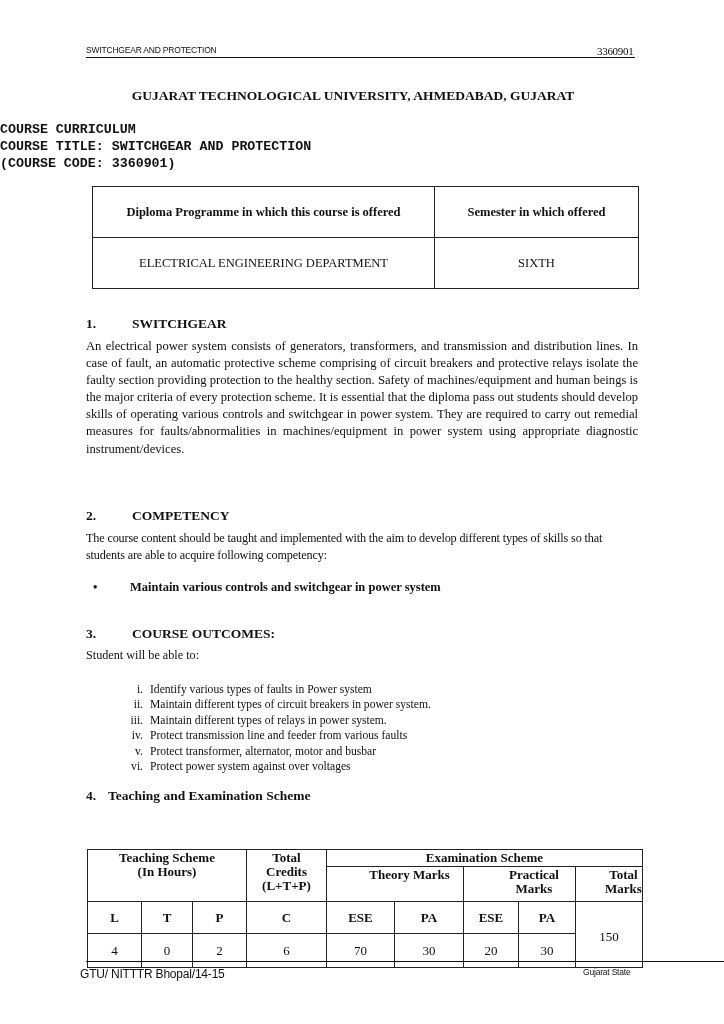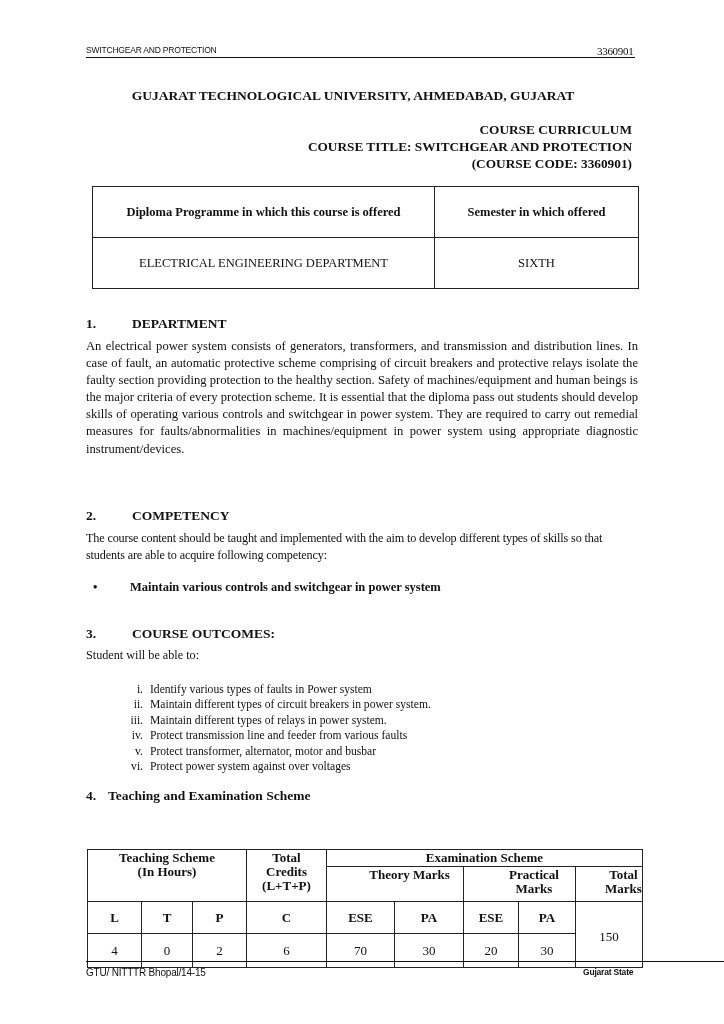--- a/index.html
+++ b/index.html
@@ -3,21 +3,21 @@
 <meta charset="utf-8">
 <style>
   html, body { margin: 0; padding: 0; background: #ffffff; }
   body { width: 724px; height: 1024px; position: relative; overflow: hidden;
          font-family: "Liberation Serif", "DejaVu Serif", serif; color: #111; }
   .abs { position: absolute; }
   .hdr-left { left: 86px; top: 45px; font-family: "Liberation Sans", sans-serif; font-size: 8.5px; letter-spacing: -0.2px; }
   .hdr-right { left: 597px; top: 45px; font-size: 11px; letter-spacing: -0.3px; }
   .hdr-rule { left: 86px; top: 57px; width: 549px; height: 0; border-top: 1.4px solid #111; }
   .univ { left: 0; width: 706px; top: 88px; text-align: center; font-weight: bold; font-size: 13.5px; }
-  .cc { left: 0; width: 632px; text-align: right; font-weight: bold; font-size: 13.3px; line-height: 17px; }
+  .cc { left: 0; width: 632px; text-align: left; font-weight: bold; font-size: 13.3px; line-height: 17px; font-family: Liberation Mono, monospace; }
   table.prog { position: absolute; left: 92px; top: 186px; width: 547px; border-collapse: collapse; }
   table.prog td { border: 1.3px solid #222; text-align: center; font-size: 12.5px; height: 50px; padding: 0; }
   table.prog td.h { font-weight: bold; }
   .sec-h { font-weight: bold; font-size: 13.5px; }
   .sec-num { display: inline-block; width: 46px; }
   .para { left: 86px; width: 552px; font-size: 12.6px; line-height: 17.1px; text-align: justify; }
   .para2 { left: 86px; width: 552px; font-size: 12.2px; line-height: 16.5px; letter-spacing: -0.15px; }
   .bullet-row { left: 93px; top: 580px; font-size: 12.5px; font-weight: bold; }
   .bullet-row .dot { display: inline-block; width: 37px; }
   .outcomes { left: 86px; top: 682px; font-size: 11.6px; line-height: 15.4px; }
@@ -25,22 +25,22 @@
   .outcomes .num { width: 64px; text-align: right; padding-right: 7px; box-sizing: border-box; }
   table.exam { position: absolute; left: 87px; top: 805px; border-collapse: collapse; table-layout: fixed; margin-top: 44px; }
   table.exam td { border: 1.3px solid #222; text-align: center; padding: 0; font-size: 13px; }
   table.exam td.b { font-weight: bold; }
   table.exam tr.r1 td { height: 16px; }
   table.exam tr.r2 td { height: 33px; padding-left: 29px; }
   table.exam tr.r3 td { height: 31px; }
   table.exam tr.r4 td { height: 33px; }
   table.exam .hdr2 { line-height: 14px; vertical-align: top; padding-top: 1px; }
   .ftr-rule { left: 86px; top: 961px; width: 638px; height: 0; border-top: 1.6px solid #111; }
-  .ftr-left { left: 86px; top: 967px; font-family: "Liberation Sans", sans-serif; font-size: 10px; letter-spacing: -0.2px; }
-  .ftr-right { left: 583px; top: 967px; font-family: "Liberation Sans", sans-serif; font-size: 8.5px; letter-spacing: -0.2px; font-weight: bold; }
+  .ftr-left { left: 80px; top: 967px; font-family: "Liberation Sans", sans-serif; font-size: 12px; letter-spacing: -0.2px; }
+  .ftr-right { left: 583px; top: 967px; font-family: "Liberation Sans", sans-serif; font-size: 8.5px; letter-spacing: -0.2px; }
 </style>
 </head>
 <body>
 
 <div class="abs hdr-left">SWITCHGEAR AND PROTECTION</div>
 <div class="abs hdr-right">3360901</div>
 <div class="abs hdr-rule"></div>
 
 <div class="abs univ">GUJARAT TECHNOLOGICAL UNIVERSITY, AHMEDABAD, GUJARAT</div>
 
@@ -55,21 +55,21 @@
     <td class="h">Semester in which offered</td>
   </tr>
   <tr>
     <td>ELECTRICAL ENGINEERING DEPARTMENT</td>
     <td>SIXTH</td>
   </tr>
 </tbody>
   </table>
 
 <div class="abs sec-h" style="left:86px; top:316px;">
-  <span class="sec-num">1.</span><span>DEPARTMENT</span>
+  <span class="sec-num">1.</span><span>SWITCHGEAR</span>
 </div>
 <div class="abs para" style="top:338px;">An electrical power system consists of generators, transformers, and transmission and distribution lines. In case of fault, an automatic protective scheme comprising of circuit breakers and protective relays isolate the faulty section providing protection to the healthy section. Safety of machines/equipment and human beings is the major criteria of every protection scheme. It is essential that the diploma pass out students should develop skills of operating various controls and switchgear in power system. They are required to carry out remedial measures for faults/abnormalities in machines/equipment in power system using appropriate diagnostic instrument/devices.</div>
 
 <div class="abs sec-h" style="left:86px; top:508px;">
   <span class="sec-num">2.</span><span>COMPETENCY</span>
 </div>
 <div class="abs para2" style="top:530px;">The course content should be taught and implemented with the aim to develop different types of skills so that students are able to acquire following competency:</div>
 <div class="abs bullet-row">
   <span class="dot">•</span><span>Maintain various controls and switchgear in power system</span>
 </div>

